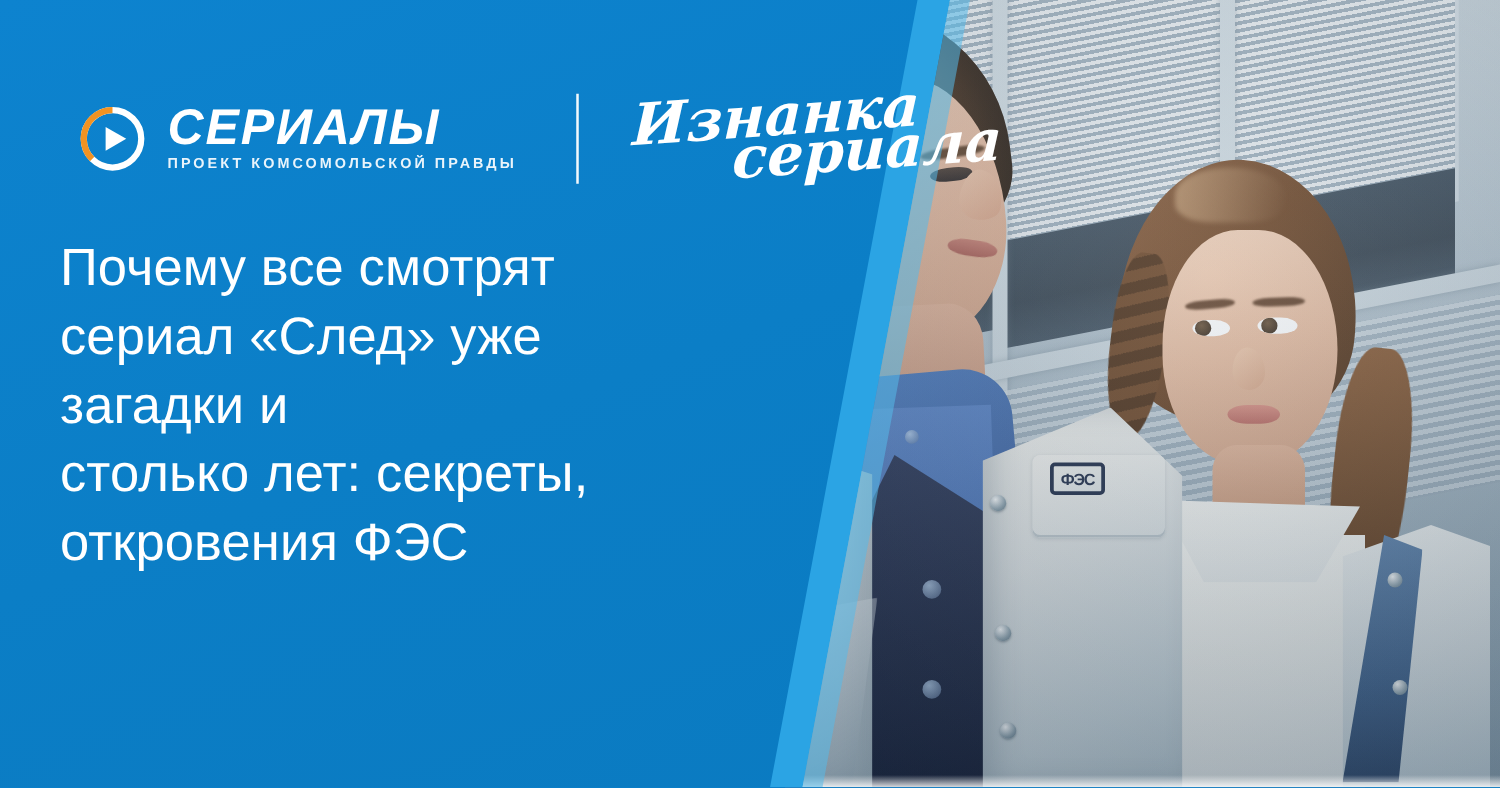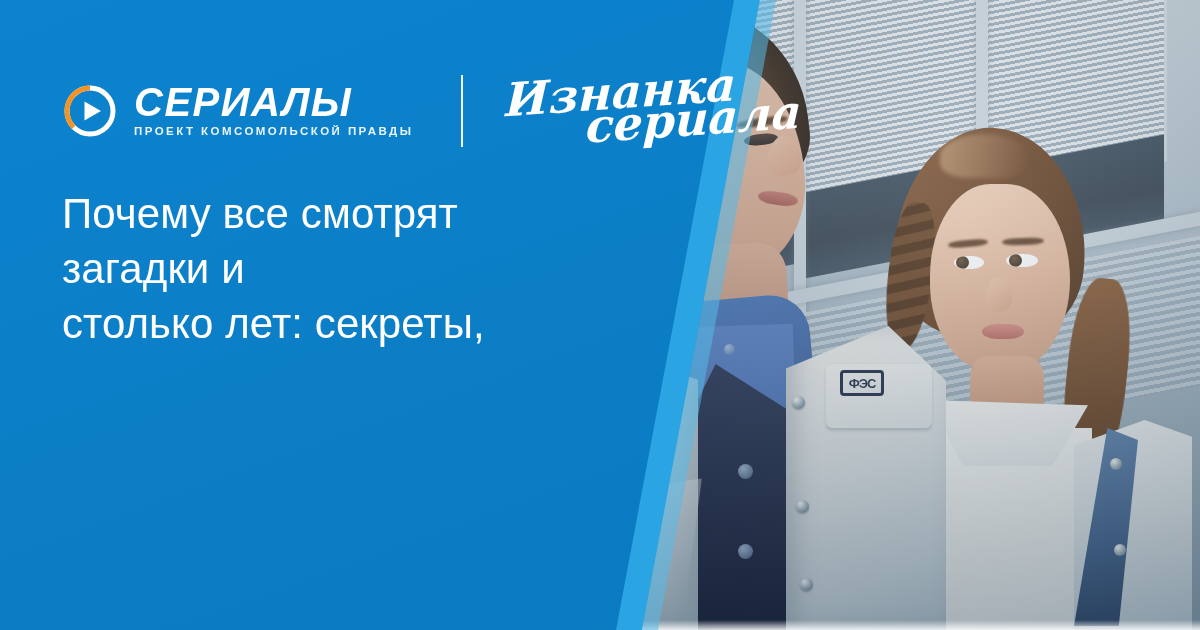--- a/index.html
+++ b/index.html
@@ -340,21 +340,21 @@
     color:#fff;
   }
   .script-l2 {
     position:absolute; left:78px; top:28px;
     font:italic 700 46px/1 "DejaVu Serif", serif;
     color:#fff;
   }
   .script-l1 span, .script-l2 span { display:inline-block; transform:skewX(-6deg); }
 
   #headline {
-    position:absolute; left:62px; top:186px; width:520px;
+    position:absolute; left:48px; top:186px; width:520px;
     font:400 42px/55px "Liberation Sans", sans-serif;
     color:#ffffff;
     letter-spacing:.1px;
   }
   #headline .ln { display:block; white-space:nowrap; }
 </style>
 </head>
 <body>
 
 <div id="card">
@@ -463,17 +463,19 @@
       <span class="divider"></span>
 
       <span class="script-logo">
         <span class="script-l1"><span>Изнанка</span></span>
         <span class="script-l2"><span>сериала</span></span>
       </span>
     </div>
 
     <h1 id="headline">
       <span class="ln">Почему все смотрят</span>
+      <span class="ln">сериал «След» уже</span>
       <span class="ln">загадки и</span>
       <span class="ln">столько лет: секреты,</span>
+      <span class="ln">откровения ФЭС</span>
     </h1>
   </div>
 </div>
 
 </body></html>

